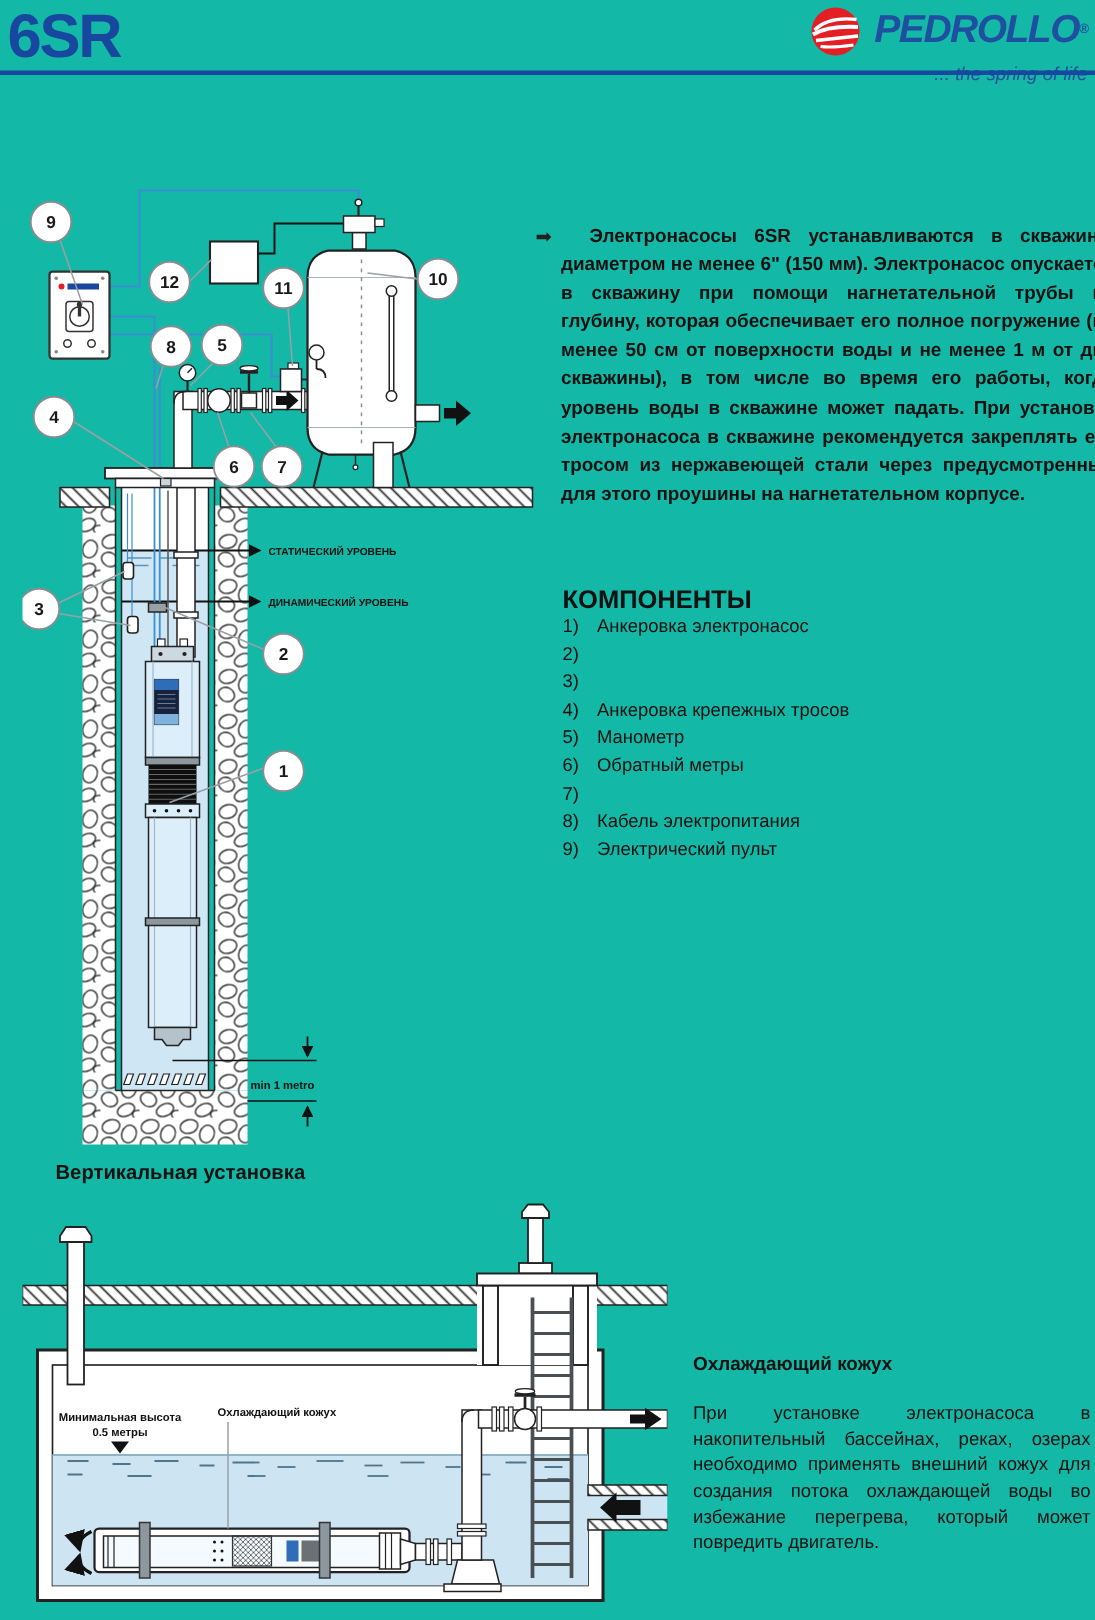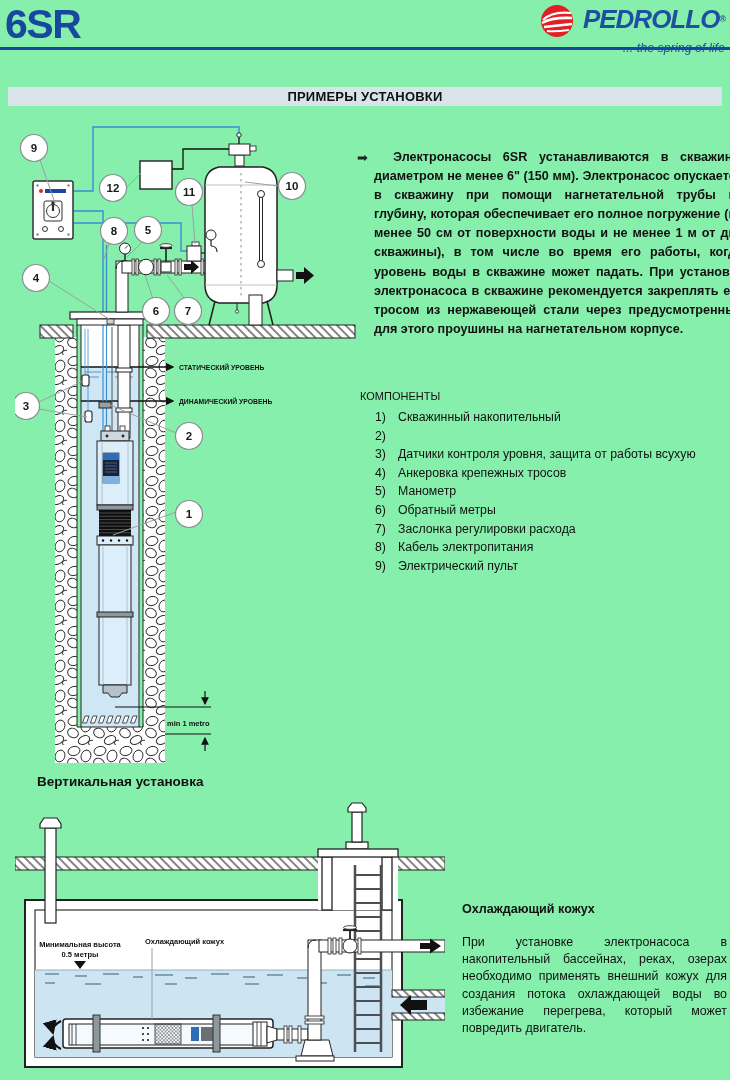--- a/index.html
+++ b/index.html
@@ -1,31 +1,31 @@
 <!DOCTYPE html>
 <html><head>
 <meta charset="utf-8">
 <style>
   html,body{margin:0;padding:0;background:#eee;}
-  .page{position:relative;width:730px;height:1080px;background:#86efac;overflow:hidden;
+  .page{position:relative;width:730px;height:1080px;background:#14b8a6;overflow:hidden;
         font-family:"Liberation Sans",sans-serif;color:#111;}
   .abs{position:absolute;}
   .model{left:5px;top:1px;font-size:41px;font-weight:bold;color:#17479e;letter-spacing:-1.5px;}
   .logo{right:5px;top:3px;width:172px;text-align:right;}
   .logo-row{display:flex;align-items:flex-start;justify-content:flex-end;gap:9px;}
   .brand{font-size:26px;font-weight:bold;font-style:italic;color:#1f4fa0;letter-spacing:-1px;line-height:32px;}
   .reg{font-size:9px;color:#1f4fa0;vertical-align:top;}
   .tagline{font-size:12.5px;font-style:italic;color:#1f4fa0;margin-top:-2px;}
   .rule{left:0;top:47px;width:730px;height:3px;background:#17479e;}
   .secbar{left:8px;top:87px;width:714px;height:19px;background:#d9e3ea;text-align:center;
           font-weight:bold;font-size:13px;line-height:19px;color:#101010;letter-spacing:.2px;}
   .intro-arrow{left:357px;top:150px;font-size:13px;color:#222;}
   .intro{left:374px;top:148px;width:369px;font-size:12.6px;font-weight:bold;line-height:19.1px;
          text-align:justify;text-indent:19px;}
-  .comp-head{left:360px;top:390px;font-size:11px;font-weight:normal;}
+  .comp-head{left:375px;top:390px;font-size:17px;font-weight:bold;}
   .comp-list{left:375px;top:408px;width:352px;font-size:12.3px;line-height:18.6px;}
   .comp-row{display:flex;}
   .comp-row .n{width:23px;flex:none;}
   .vcaption{left:37px;top:762px;font-size:13.5px;font-weight:bold;margin-top:12px;}
   .cool-head{left:462px;top:902px;font-size:12.6px;font-weight:bold;}
   .cool-text{left:462px;top:934px;width:265px;font-size:12.4px;line-height:17.2px;text-align:justify;}
   svg text.dlab{font-family:"Liberation Sans",sans-serif;font-weight:bold;font-size:6.8px;fill:#111;}
   svg text.dlab2{font-family:"Liberation Sans",sans-serif;font-weight:bold;font-size:7.5px;fill:#111;}
   svg text.cnum{font-family:"Liberation Sans",sans-serif;font-weight:bold;font-size:11.5px;fill:#1a1a1a;}
 </style>
@@ -45,53 +45,50 @@
           <path d="M32,21 Q13,23 4,24" stroke="#fff" stroke-width="2.4" fill="none"></path>
           <path d="M29,27 Q15,29 7,28" stroke="#fff" stroke-width="2" fill="none"></path>
         </svg>
       </span>
       <span class="brand"><span>PEDROLLO</span><span class="reg">®</span></span>
     </div>
     <div class="tagline">... the spring of life</div>
   </div>
   <div class="abs rule"></div>
 
-  <div class="abs secbar">ПРИМЕРЫ УСТАНОВКИ</div>
 
   <span class="abs intro-arrow">➡</span>
   <p class="abs intro" style="margin:0">Электронасосы 6SR устанавливаются в скважины диаметром не менее 6" (150 мм). Электронасос опускается в скважину при помощи нагнетательной трубы на глубину, которая обеспечивает его полное погружение (не менее 50 см от поверхности воды и не менее 1 м от дна скважины), в том числе во время его работы, когда уровень воды в скважине может падать. При установке электронасоса в скважине рекомендуется закреплять его тросом из нержавеющей стали через предусмотренные для этого проушины на нагнетательном корпусе.</p>
 
   <div class="abs comp-head">КОМПОНЕНТЫ</div>
   <div class="abs comp-list">
     <div class="comp-row">
         <span class="n">1)</span>
-        <span>Скважинный накопительный</span>
+        <span>Анкеровка электронасос</span>
       </div>
     <div class="comp-row">
         <span class="n">2)</span>
       </div>
     <div class="comp-row">
         <span class="n">3)</span>
-        <span>Датчики контроля уровня, защита от работы всухую</span>
       </div>
     <div class="comp-row">
         <span class="n">4)</span>
         <span>Анкеровка крепежных тросов</span>
       </div>
     <div class="comp-row">
         <span class="n">5)</span>
         <span>Манометр</span>
       </div>
     <div class="comp-row">
         <span class="n">6)</span>
         <span>Обратный метры</span>
       </div>
     <div class="comp-row">
         <span class="n">7)</span>
-        <span>Заслонка регулировки расхода</span>
       </div>
     <div class="comp-row">
         <span class="n">8)</span>
         <span>Кабель электропитания</span>
       </div>
     <div class="comp-row">
         <span class="n">9)</span>
         <span>Электрический пульт</span>
       </div>
   </div>

